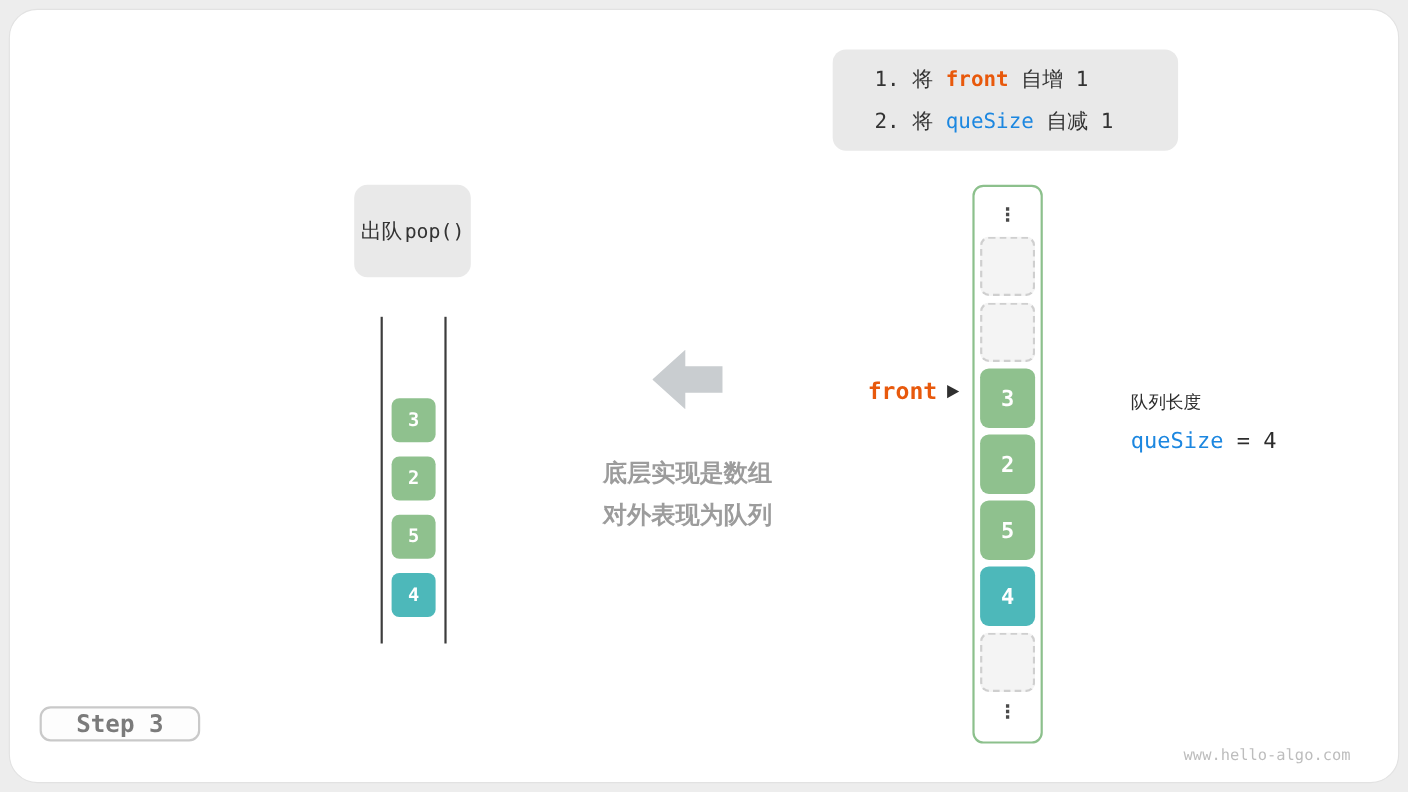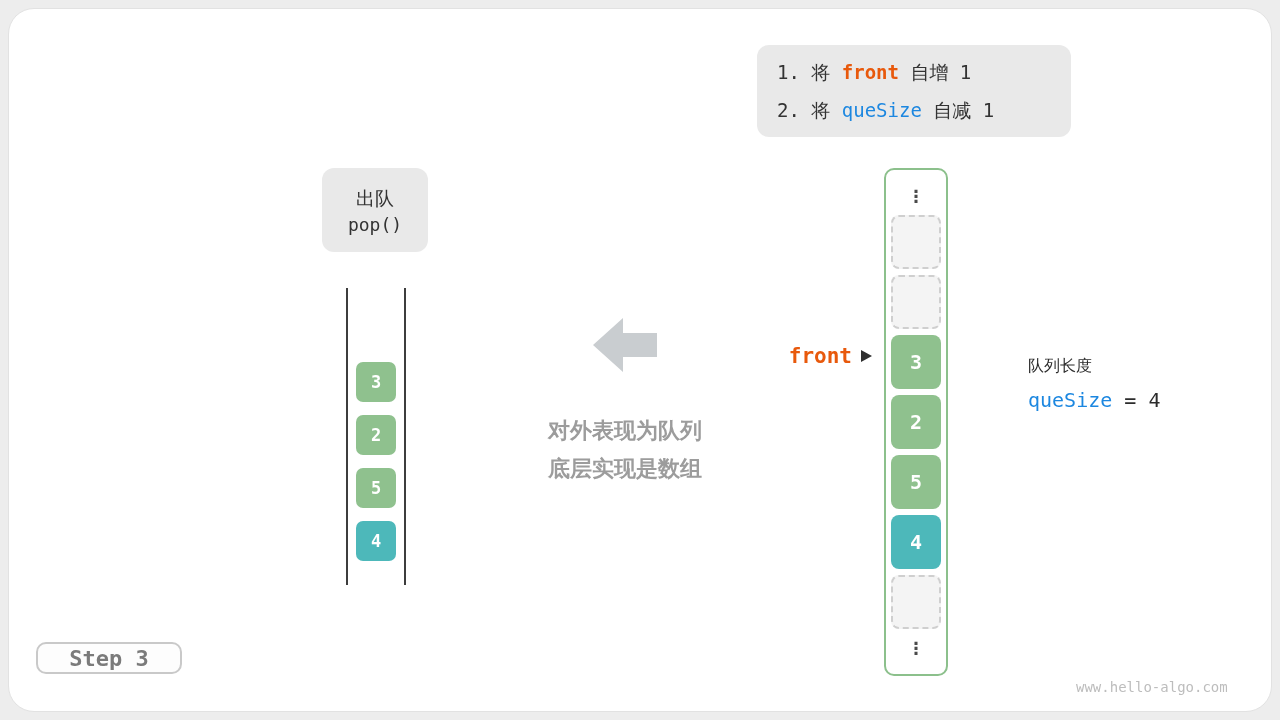--- a/index.html
+++ b/index.html
@@ -15,29 +15,29 @@
   html,body{width:1280px;height:720px;overflow:hidden;}
   body{background:#ededed;font-family:"DejaVu Sans","Liberation Sans",sans-serif;color:var(--ink);}
   .mono{font-family:"DejaVu Sans Mono","Liberation Mono",monospace;}
   .canvas{position:relative;width:1280px;height:720px;}
   .card{position:absolute;left:8px;top:8px;width:1264px;height:704px;background:#ffffff;
         border:1px solid #e2e2e2;border-radius:26px;}
 
   
   .instr{position:absolute;left:757px;top:45px;width:314px;height:92px;background:var(--gray-box);
          border-radius:12px;display:flex;flex-direction:column;justify-content:center;
-         padding:6px 20px;gap:1px;}
+         padding:6px 38px;gap:1px;}
   .instr-line{font-size:19px;line-height:37px;white-space:pre;
               font-family:"DejaVu Sans Mono","Liberation Mono",monospace;}
   .code-orange{color:var(--orange);font-weight:bold;}
   .code-blue{color:var(--blue);font-weight:normal;}
 
   
   .opbox{position:absolute;left:322px;top:168px;width:106px;height:84px;background:var(--gray-box);
-         border-radius:12px;display:flex;flex-direction:column;align-items:center;justify-content:center;
+         border-radius:12px;display:flex;align-items:center;justify-content:center;
          gap:2px;}
   .opbox .op-title{font-size:19px;color:var(--ink);}
   .opbox .op-code{font-size:18px;color:var(--ink);}
 
   
   .queue{position:absolute;left:346px;top:288px;width:60px;height:297px;
          border-left:2px solid #3d3d3d;border-right:2px solid #3d3d3d;
          display:flex;flex-direction:column;justify-content:flex-end;align-items:center;
          gap:13px;padding-bottom:24px;}
   .qcell{width:40px;height:40px;border-radius:7px;display:flex;align-items:center;justify-content:center;
@@ -104,22 +104,22 @@
     <div class="qcell bg-green mono">2</div>
     <div class="qcell bg-green mono">5</div>
     <div class="qcell bg-teal mono">4</div>
   </div>
 
   <svg class="big-arrow" viewBox="0 0 64 54">
     <polygon points="0,27 30,0 30,15 64,15 64,39 30,39 30,54" fill="#c9cdd0"></polygon>
   </svg>
 
   <div class="caption">
+    <div>底层实现是数组</div>
     <div>对外表现为队列</div>
-    <div>底层实现是数组</div>
   </div>
 
   <div class="array">
     <div class="ellipsis">⋮</div>
     <div class="acell empty"></div>
     <div class="acell empty"></div>
     <div class="acell bg-green mono">3</div>
     <div class="acell bg-green mono">2</div>
     <div class="acell bg-green mono">5</div>
     <div class="acell bg-teal mono">4</div>

